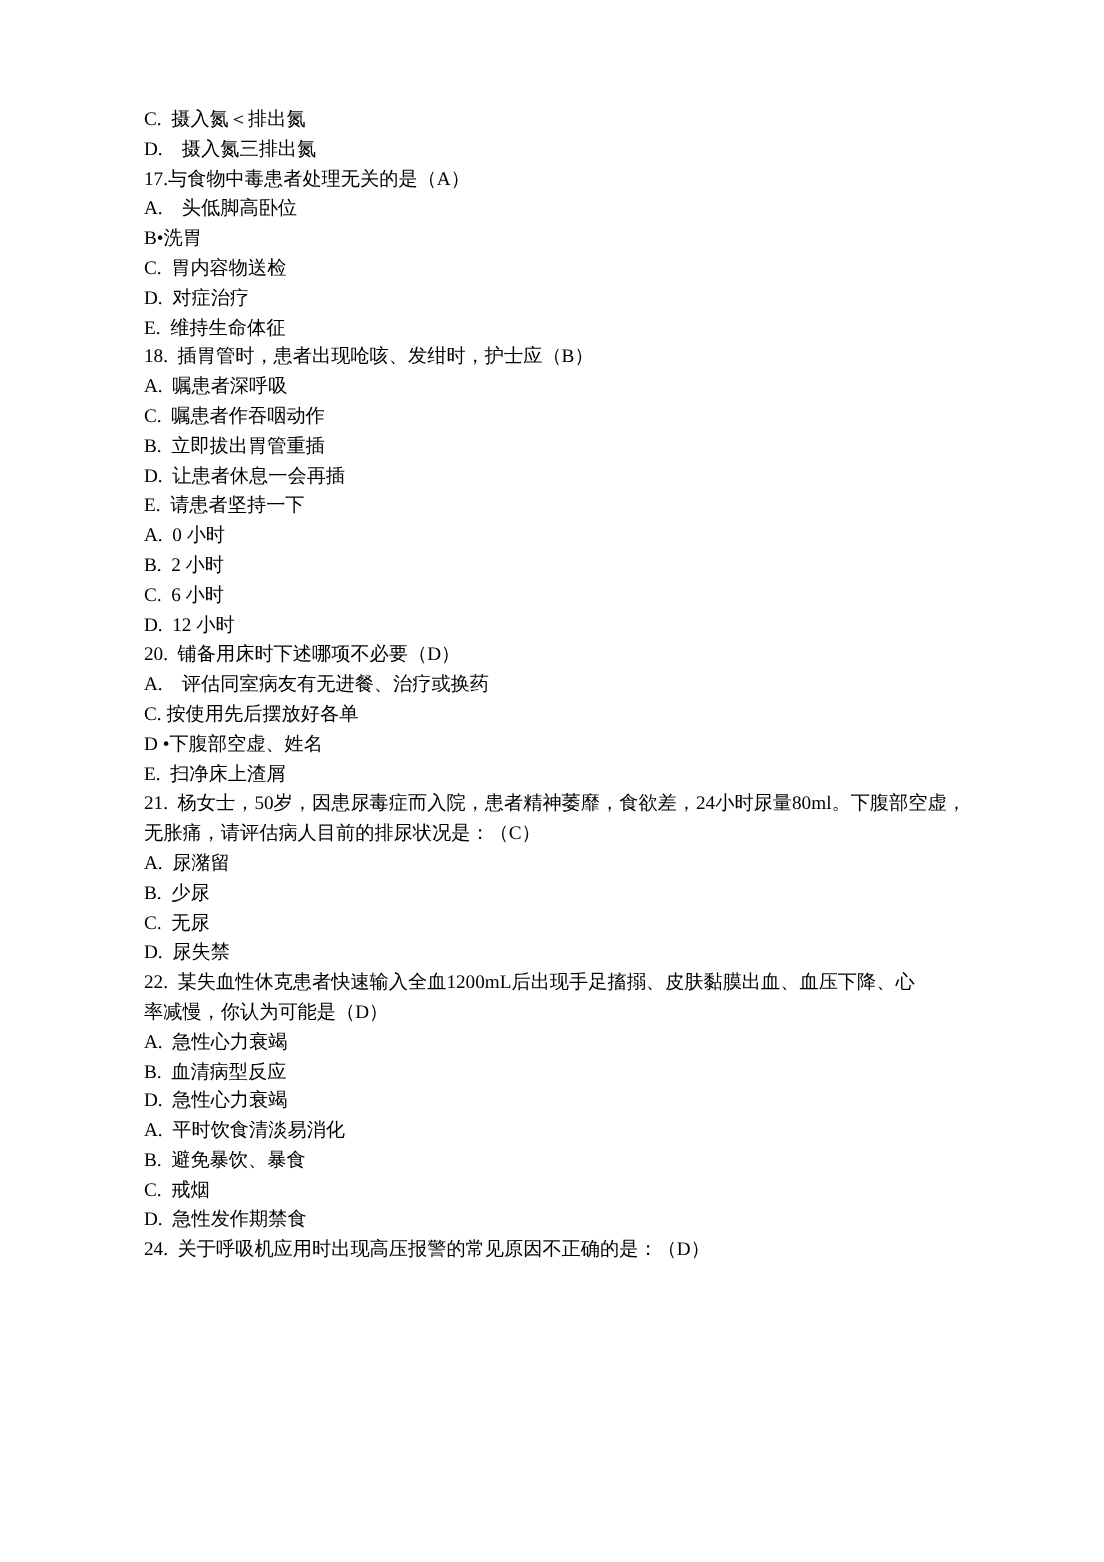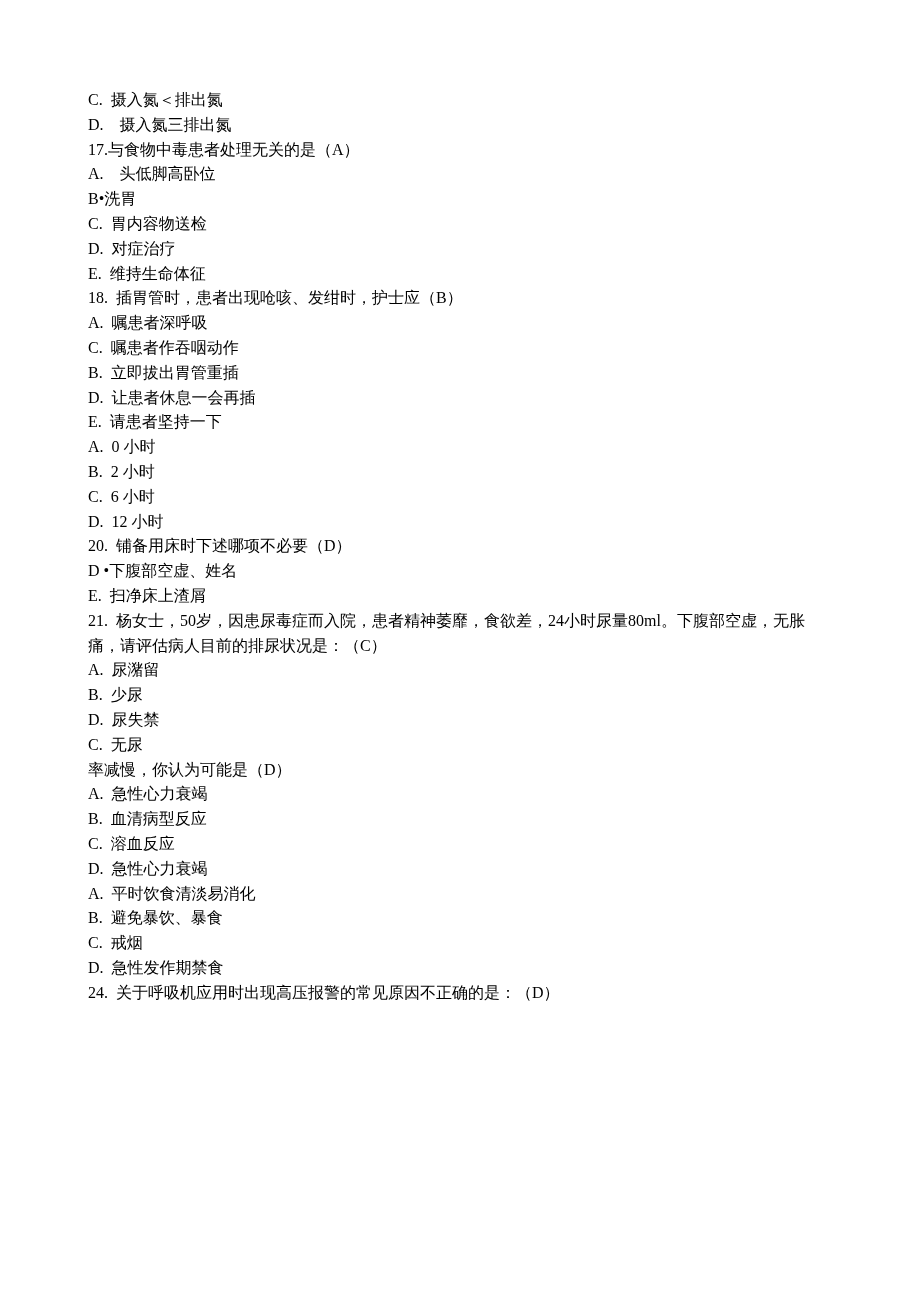--- a/index.html
+++ b/index.html
@@ -6,21 +6,21 @@
     margin: 0;
     padding: 0;
     background: #ffffff;
     font-family: "SimSun", "宋体", serif;
     font-size: 16px;
     color: #000000;
     line-height: 1.55;
     width: 920px;
   }
   .page {
-    padding: 88px 100px 60px 88px;
+    padding: 88px 100px 60px 120px;
   }
   .line {
     white-space: pre-wrap;
   }
 </style>
 </head>
 <body>
 
 <div class="page">
   <div id="content">
@@ -36,31 +36,33 @@
       <div class="line">A.  嘱患者深呼吸</div>
       <div class="line">C.  嘱患者作吞咽动作</div>
       <div class="line">B.  立即拔出胃管重插</div>
       <div class="line">D.  让患者休息一会再插</div>
       <div class="line">E.  请患者坚持一下</div>
       <div class="line">A.  0 小时</div>
       <div class="line">B.  2 小时</div>
       <div class="line">C.  6 小时</div>
       <div class="line">D.  12 小时</div>
       <div class="line">20.  铺备用床时下述哪项不必要（D）</div>
+      <div class="line">A.    评估同室病友有无进餐、治疗或换药</div>
+      <div class="line">C. 按使用先后摆放好各单</div>
       <div class="line">D •下腹部空虚、姓名</div>
       <div class="line">E.  扫净床上渣屑</div>
       <div class="line">21.  杨女士，50岁，因患尿毒症而入院，患者精神萎靡，食欲差，24小时尿量80ml。下腹部空虚，无胀痛，请评估病人目前的排尿状况是：（C）</div>
       <div class="line">A.  尿潴留</div>
       <div class="line">B.  少尿</div>
+      <div class="line">C.  无尿</div>
       <div class="line">D.  尿失禁</div>
-      <div class="line">C.  无尿</div>
+      <div class="line">22.  某失血性休克患者快速输入全血1200mL后出现手足搐搦、皮肤黏膜出血、血压下降、心</div>
       <div class="line">率减慢，你认为可能是（D）</div>
       <div class="line">A.  急性心力衰竭</div>
       <div class="line">B.  血清病型反应</div>
-      <div class="line">C.  溶血反应</div>
       <div class="line">D.  急性心力衰竭</div>
       <div class="line">A.  平时饮食清淡易消化</div>
       <div class="line">B.  避免暴饮、暴食</div>
       <div class="line">C.  戒烟</div>
       <div class="line">D.  急性发作期禁食</div>
       <div class="line">24.  关于呼吸机应用时出现高压报警的常见原因不正确的是：（D）</div>
     </div>
 </div>
 
 </body></html>

